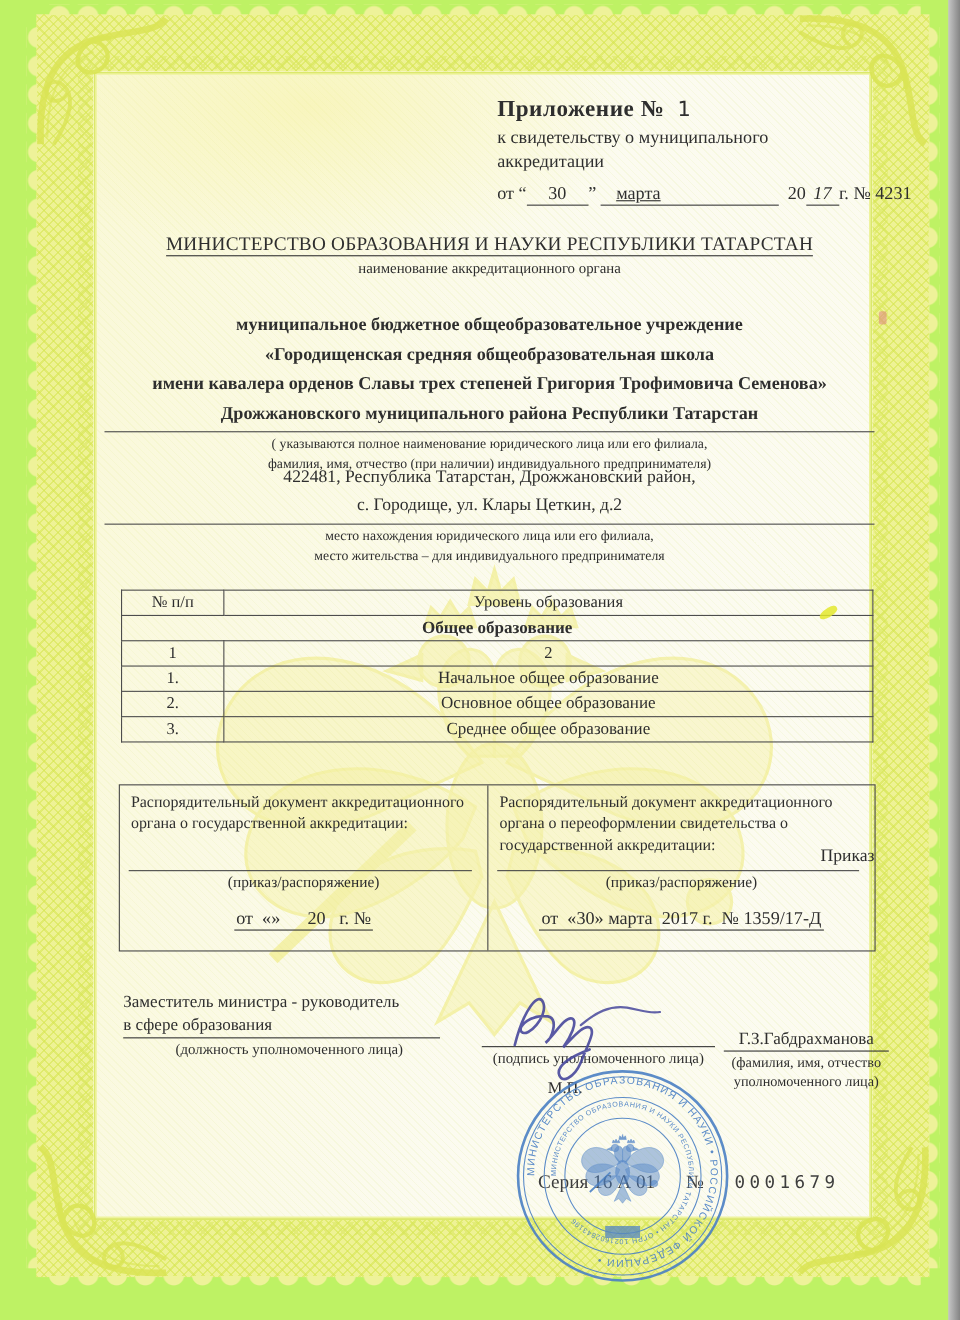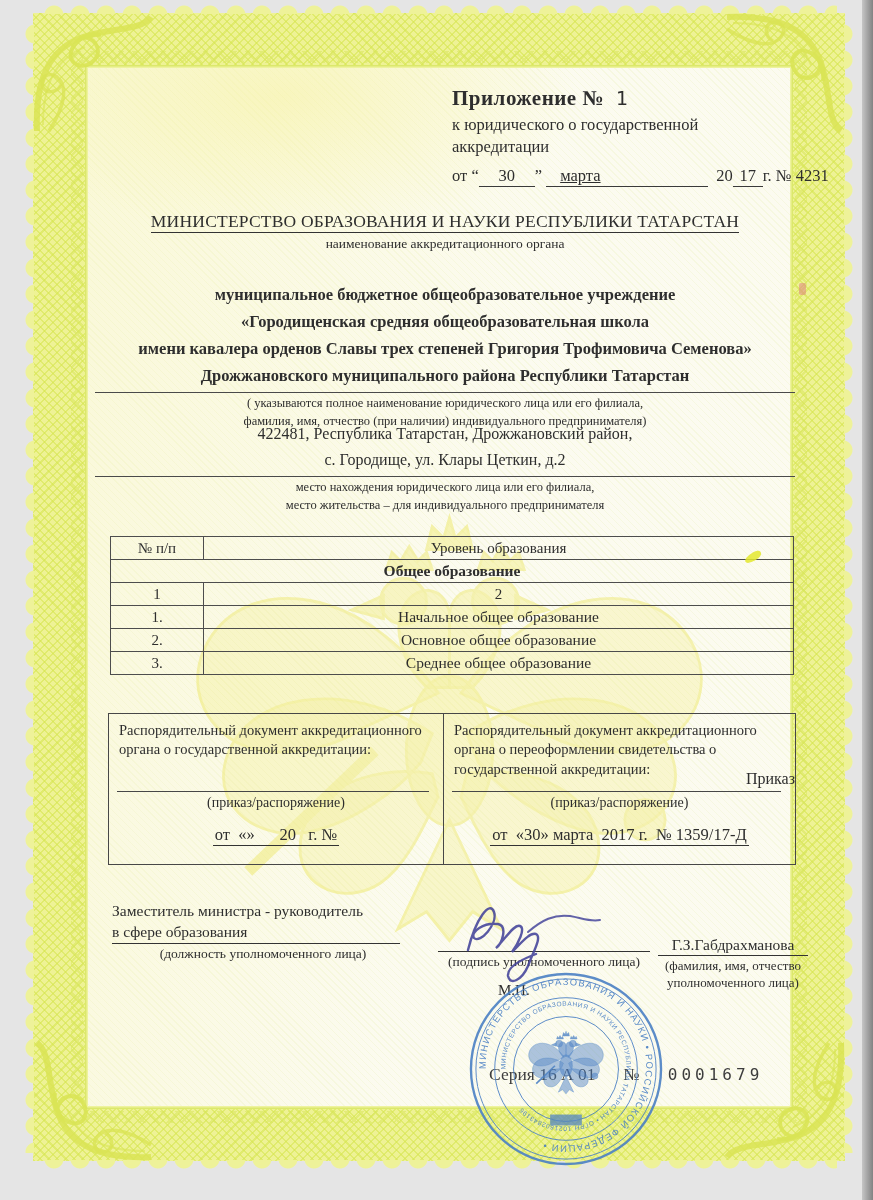--- a/index.html
+++ b/index.html
@@ -1,16 +1,16 @@
 <!DOCTYPE html>
 <html><head>
 <meta charset="utf-8">
 <style>
   html,body{margin:0;padding:0;background:#6e6e6e;}
-  .scan{position:relative;width:873px;height:1200px;background:#e5e5e5;overflow:hidden;
+  .scan{position:relative;width:873px;height:1200px;background:#bef264;overflow:hidden;
         font-family:"Liberation Serif","DejaVu Serif",serif;color:#2e2e2e;}
   .edge-right{position:absolute;right:0;top:0;width:11px;height:100%;
         background:linear-gradient(90deg,#c6c6c6,#828282);z-index:6;}
   
   .frame{position:absolute;left:33px;top:13px;width:812px;height:1148px;background:#eef295;
      background-image:
        repeating-linear-gradient(45deg, rgba(213,229,78,.55) 0 1.5px, rgba(255,255,255,0) 1.5px 6px),
        repeating-linear-gradient(-45deg, rgba(213,229,78,.55) 0 1.5px, rgba(255,255,255,0) 1.5px 6px);
      z-index:0;}
   .sc{position:absolute;}
@@ -40,21 +40,21 @@
   
   .abs{position:absolute;z-index:2;}
   .appendix{left:452px;top:86px;width:345px;}
   .apx-title{font-size:21px;font-weight:bold;letter-spacing:.5px;}
   .apx-num{font-weight:normal;font-size:19px;margin-left:12px;font-family:"DejaVu Sans",sans-serif;}
   .apx-sub{font-size:16.5px;line-height:1.32;margin-top:3px;}
   .apx-date{font-size:16.5px;margin-top:8px;white-space:nowrap;}
   .seg{display:inline-block;border-bottom:1px solid #3a3a3a;text-align:center;}
   .seg-day{width:56px;}
   .seg-month{width:148px;text-align:left;padding-left:14px;text-decoration:underline;}
-  .seg-year{width:30px;}
+  .seg-year{width:30px;font-style:italic;}
   .sp{display:inline-block;width:8px;}
   .center-col{left:95px;width:700px;text-align:center;}
   .ministry{top:211px;}
   .min-name{display:inline;font-size:17.5px;letter-spacing:.2px;border-bottom:1.2px solid #333;padding-bottom:1px;}
   .min-cap{font-size:13.5px;margin-top:4px;}
   .org{top:281px;font-weight:bold;font-size:16.5px;line-height:27px;}
   .rule{border:0;border-top:1.4px solid #4a4a4a;margin:3px 0 0 0;}
   .small-cap{font-weight:normal;font-size:12.5px;line-height:1.4;margin-top:2px;}
   .addr{top:421px;font-size:16px;line-height:26px;}
   table.edu{position:absolute;left:110px;top:536px;width:684px;z-index:2;border-collapse:collapse;font-size:15px;}
@@ -155,21 +155,21 @@
     <svg viewBox="0 0 200 180" width="100%" height="100%">
         <use href="#eagle"></use>
       </svg>
   </div>
 
   <div class="abs appendix">
     <div class="apx-title">
       <span>Приложение №</span><span class="apx-num">1</span>
     </div>
     <div class="apx-sub">
-      <div>к юридического о государственной</div>
+      <div>к свидетельству о муниципального</div>
       <div>аккредитации</div>
     </div>
     <div class="apx-date">
       <span>от</span>
       <span>“</span><span class="seg seg-day">30</span><span>”</span>
       <span class="seg seg-month">марта</span><span class="sp"></span><span>20</span><span class="seg seg-year">17</span><span>г. №</span>
       <span>4231</span>
     </div>
   </div>
 

